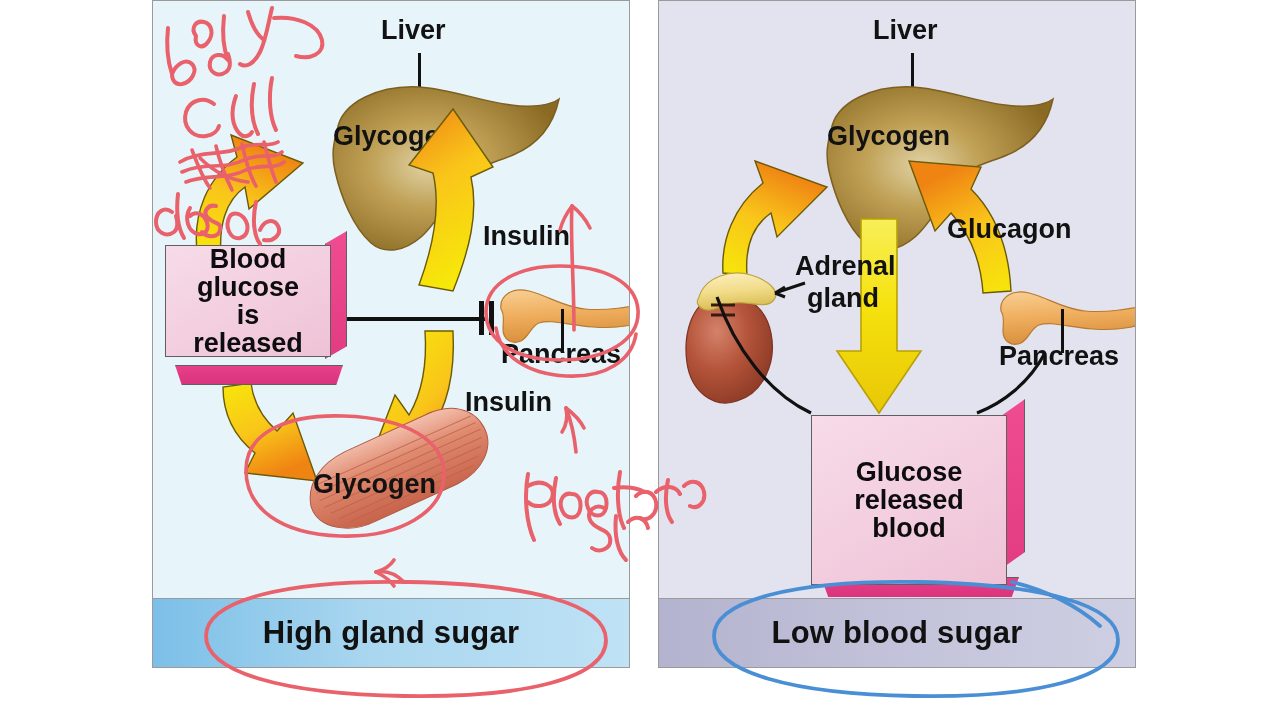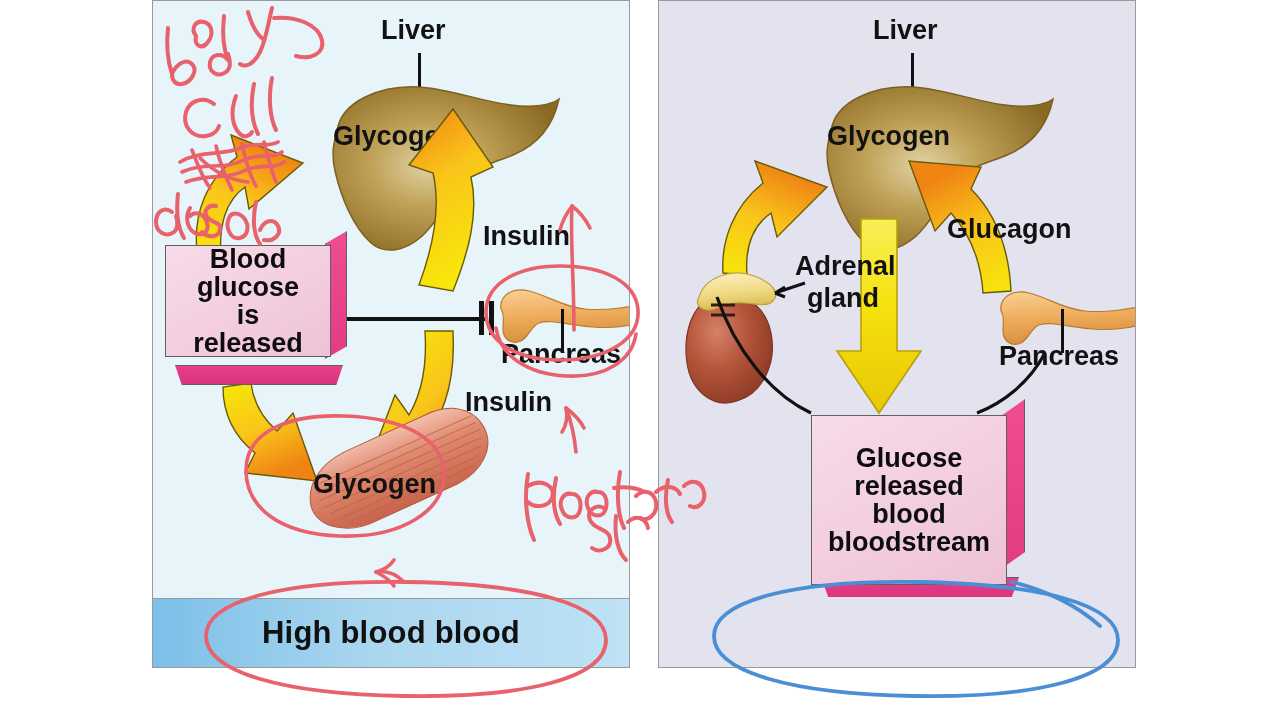--- a/index.html
+++ b/index.html
@@ -264,21 +264,21 @@
             <path d="M32,80 L184,74" fill="none"></path>
             <path d="M40,87 L176,81" fill="none"></path>
           </g>
         </svg>
       </div>
       <div class="lbl" style="left:160px; top:470px;">Glycogen</div>
 
     </div>
 
     <div class="banner" id="banner-high">
-      <span>High blood blood</span>
+      <span>High gland sugar</span>
     </div>
   </div>
 
   <div class="panel" id="panel-right">
     <div class="panel-body">
 
       <div class="lbl" style="left:214px; top:16px;">Liver</div>
       <div style="position:absolute; left:252px; top:52px; width:3px; height:48px; background:#111;"></div>
 
       <div class="organ" style="left:136px; top:78px;">
@@ -387,26 +387,28 @@
 
       <div class="box3d" style="left:152px; top:414px; width:196px; height:170px;">
         <div class="side" style="left:190px; top:-16px; width:24px; height:170px;
              clip-path: polygon(0 10%, 100% 0, 100% 90%, 0 100%);"></div>
         <div class="bottom" style="left:10px; top:162px; width:198px; height:22px;
              clip-path: polygon(0 0, 100% 0, 96% 100%, 4% 100%);"></div>
         <div class="face">
           <span>Glucose</span>
           <span>released</span>
           <span>blood</span>
-          <span>bloodstream</span>
         </div>
       </div>
 
     </div>
 
+    <div class="banner" id="banner-low">
+      <span>Low blood sugar</span>
+    </div>
   </div>
 
   <svg id="annotations" viewBox="0 0 1280 720">
 
     <g fill="none" stroke="#e8616b" stroke-width="4.2" stroke-linecap="round" stroke-linejoin="round">
 
       <g stroke-width="4">
         <path d="M168,28 C166,46 168,62 172,74 M172,74 C176,64 186,58 192,64 C198,70 192,82 182,84 C175,85 172,80 172,74"></path>
         <path d="M196,36 C190,28 196,20 204,22 C212,24 214,34 208,42 C202,50 194,46 196,36"></path>
         <path d="M224,16 C222,34 224,50 228,60 M228,60 C222,52 212,54 210,62 C208,72 218,78 226,72 C232,68 230,60 228,54"></path>

